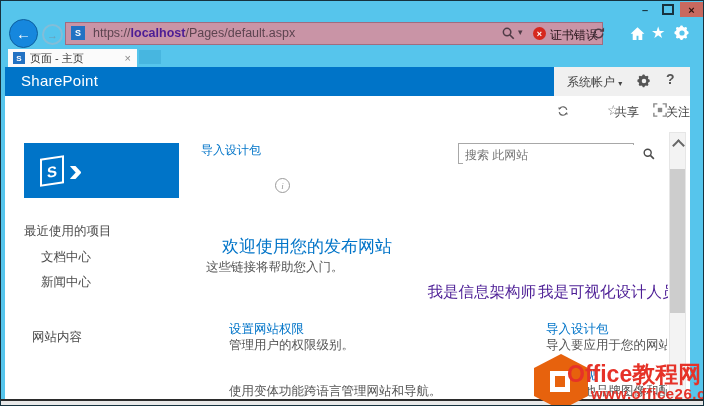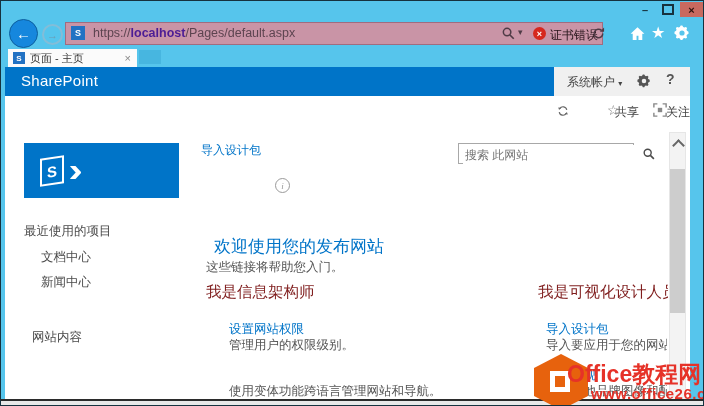--- a/index.html
+++ b/index.html
@@ -42,23 +42,23 @@
   .pagetitle{left:198px;top:155px;font-size:30px;color:#3d3d3d;letter-spacing:2px;}
   .infoicon{left:274px;top:177px;width:13px;height:13px;border:1px solid #9a9a9a;border-radius:50%;color:#9a9a9a;font-size:9px;font-style:italic;font-family:"Liberation Serif",serif;display:flex;align-items:center;justify-content:center;}
   .searchbox{left:457px;top:142px;width:176px;height:21px;border:1px solid #a8a8a8;box-sizing:border-box;background:#fff;}
   .searchbox input{position:absolute;left:4px;top:1px;width:170px;height:17px;border:none;outline:none;font-size:12px;color:#555;font-family:"Liberation Sans",sans-serif;}
   
   .scrollbar{left:668px;top:131px;width:17px;height:268px;background:#f3f3f3;border:1px solid #e6e6e6;box-sizing:border-box;}
   .chevup{position:absolute;left:4px;top:8px;width:7px;height:7px;border-left:2px solid #666;border-top:2px solid #666;transform:rotate(45deg);}
   .thumb{position:absolute;left:0;top:36px;width:15px;height:144px;background:#cdcdcd;}
   
   .nav{font-size:12.5px;color:#4a4a4a;white-space:nowrap;}
-  .welcome{left:213px;top:234px;font-size:17px;color:#0074c8;white-space:nowrap;}
+  .welcome{left:221px;top:234px;font-size:17px;color:#0074c8;white-space:nowrap;}
   .subtitle{left:205px;top:258px;font-size:12.5px;color:#555;white-space:nowrap;}
-  .colhead{font-size:15.5px;color:#7f1d1d;white-space:nowrap;overflow:hidden;}
+  .colhead{font-size:15.5px;color:#4c1d95;white-space:nowrap;overflow:hidden;text-align:right;}
   .linklabel{font-size:12.5px;color:#0074c8;white-space:nowrap;overflow:hidden;}
   .linkdesc{font-size:12.5px;color:#555;white-space:nowrap;overflow:hidden;}
   
   .wm{pointer-events:none;z-index:40;}
   .hex{left:533px;top:353px;width:54px;height:56px;background:#e7620d;clip-path:polygon(50% 0,100% 25%,100% 75%,50% 100%,0 75%,0 25%);}
   .hexwin{position:absolute;left:16px;top:17px;width:20px;height:21px;background:#fff;}
   .hexwin2{position:absolute;left:21px;top:22px;width:10px;height:11px;background:#e7620d;}
   .wmbrand{left:566px;top:358px;font-size:23px;font-weight:bold;color:#e63228;white-space:nowrap;}
   .wmurl{left:590px;top:384px;font-size:15px;font-weight:bold;color:#e63228;letter-spacing:.5px;white-space:nowrap;}
   

